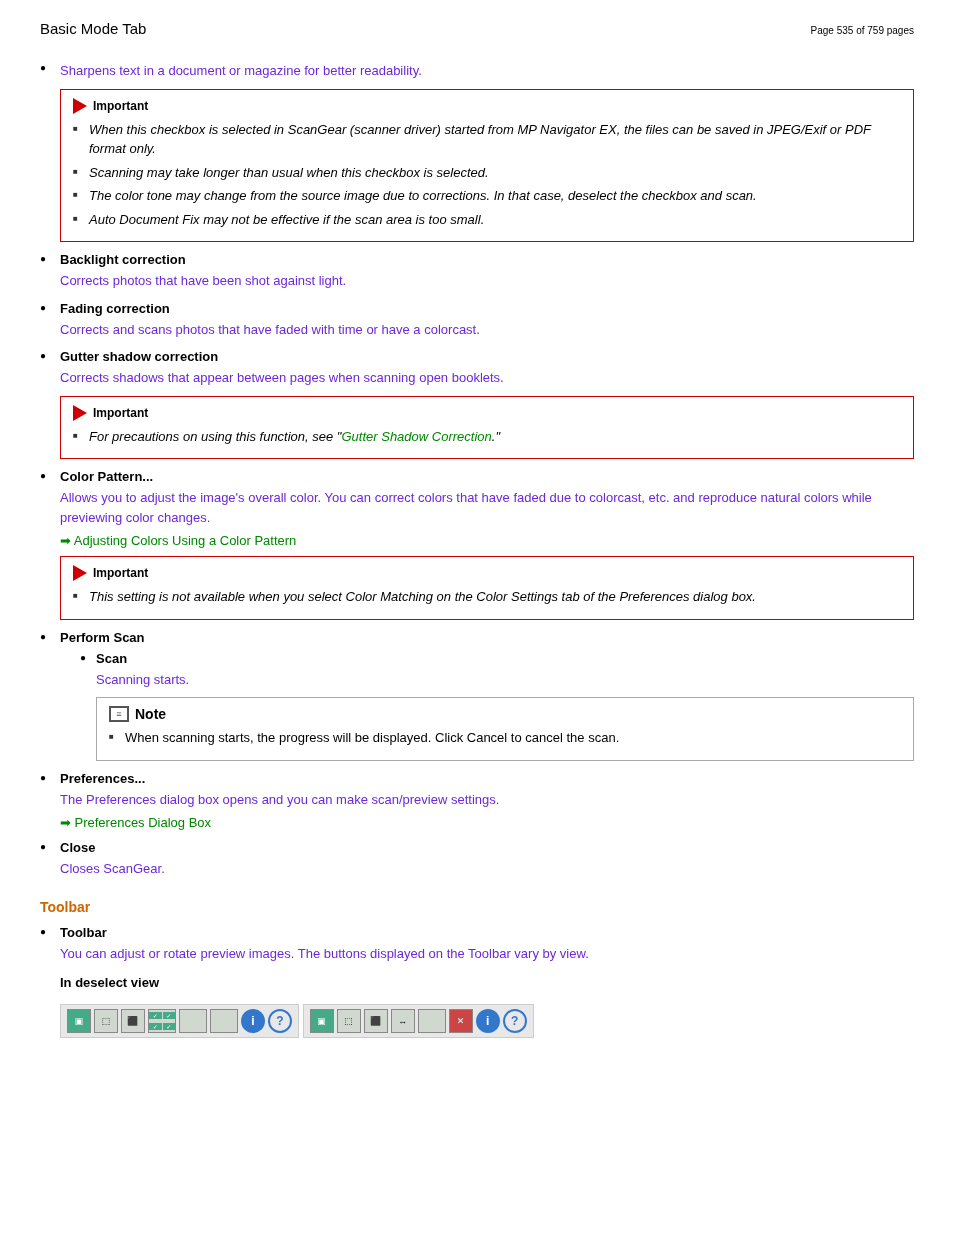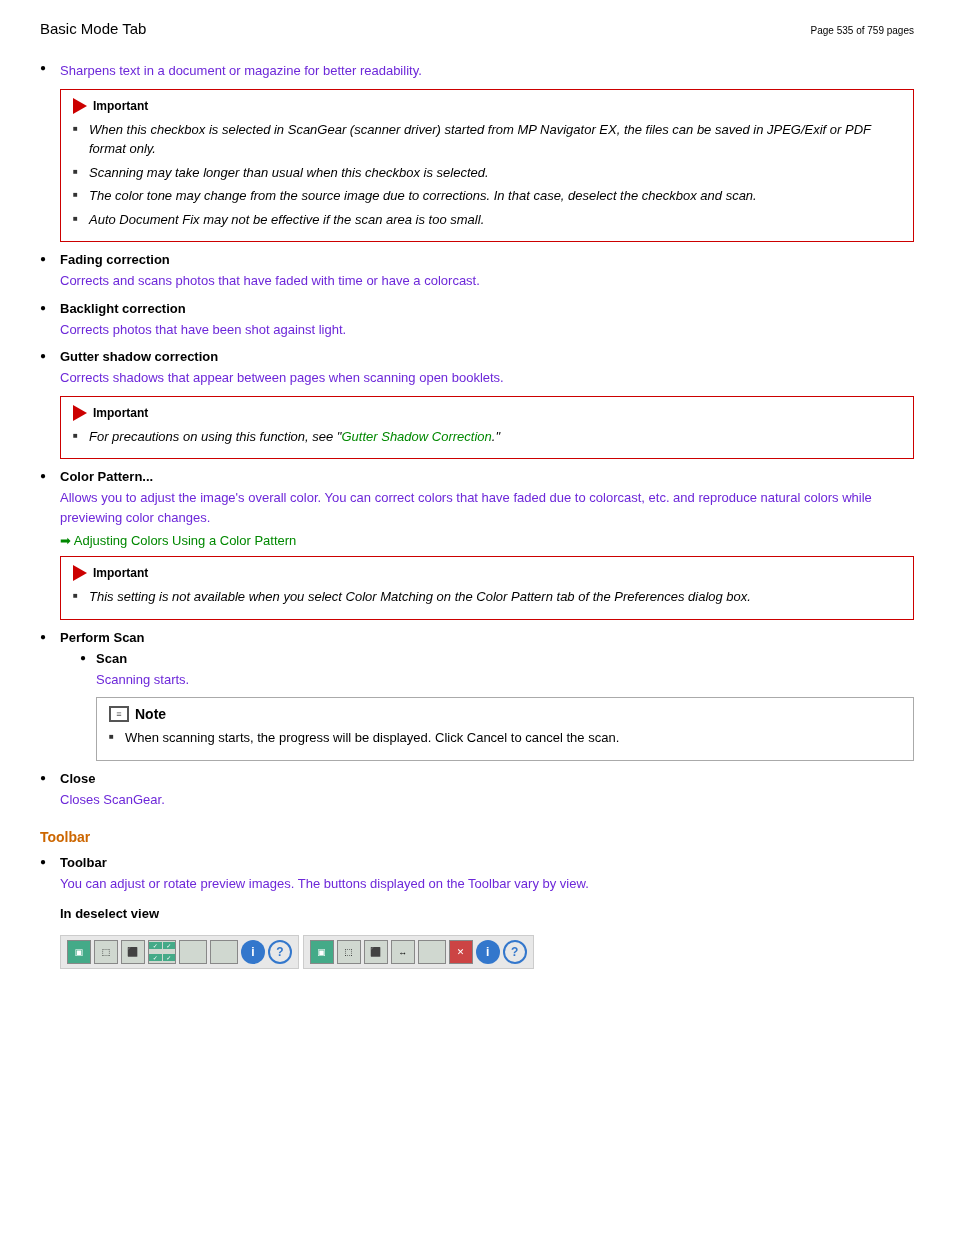--- a/index.html
+++ b/index.html
@@ -152,27 +152,27 @@
       <ul>
         <li>When this checkbox is selected in ScanGear (scanner driver) started from MP Navigator EX, the files can be saved in JPEG/Exif or PDF format only.</li>
         <li>Scanning may take longer than usual when this checkbox is selected.</li>
         <li>The color tone may change from the source image due to corrections. In that case, deselect the checkbox and scan.</li>
         <li>Auto Document Fix may not be effective if the scan area is too small.</li>
       </ul>
     </div>
   </li>
 
   <li>
+    <div class="item-title">Backlight correction</div>
+    <div class="item-desc">Corrects photos that have been shot against light.</div>
+  </li>
+
+  <li>
     <div class="item-title">Fading correction</div>
     <div class="item-desc">Corrects and scans photos that have faded with time or have a colorcast.</div>
-  </li>
-
-  <li>
-    <div class="item-title">Backlight correction</div>
-    <div class="item-desc">Corrects photos that have been shot against light.</div>
   </li>
 
   <li>
     <div class="item-title">Gutter shadow correction</div>
     <div class="item-desc">Corrects shadows that appear between pages when scanning open booklets.</div>
     <div class="important-box">
       <div class="important-header">
         <div class="important-triangle"></div>
         <span>Important</span>
       </div>
@@ -187,21 +187,21 @@
   <li>
     <div class="item-title">Color Pattern...</div>
     <div class="item-desc">Allows you to adjust the image's overall color. You can correct colors that have faded due to colorcast, etc. and reproduce natural colors while previewing color changes.</div>
     <div><a class="link link-arrow" href="#">Adjusting Colors Using a Color Pattern</a></div>
     <div class="important-box">
       <div class="important-header">
         <div class="important-triangle"></div>
         <span>Important</span>
       </div>
       <ul>
-        <li>This setting is not available when you select Color Matching on the Color Pattern tab of the Preferences dialog box.</li>
+        <li>This setting is not available when you select Color Matching on the Color Settings tab of the Preferences dialog box.</li>
       </ul>
     </div>
   </li>
 
   <li>
     <div class="item-title">Perform Scan</div>
     <ul class="sub-list">
       <li>
         <div class="item-title">Scan</div>
         <div class="item-desc">Scanning starts.</div>
@@ -211,20 +211,25 @@
             <span>Note</span>
           </div>
           <ul>
             <li>When scanning starts, the progress will be displayed. Click Cancel to cancel the scan.</li>
           </ul>
         </div>
       </li>
     </ul>
   </li>
 
+  <li>
+    <div class="item-title">Preferences...</div>
+    <div class="item-desc">The Preferences dialog box opens and you can make scan/preview settings.</div>
+    <div><a class="link link-arrow" href="#">Preferences Dialog Box</a></div>
+  </li>
 
   <li>
     <div class="item-title">Close</div>
     <div class="item-desc">Closes ScanGear.</div>
   </li>
 
 </ul>
 
 <div class="section-heading">Toolbar</div>
 

